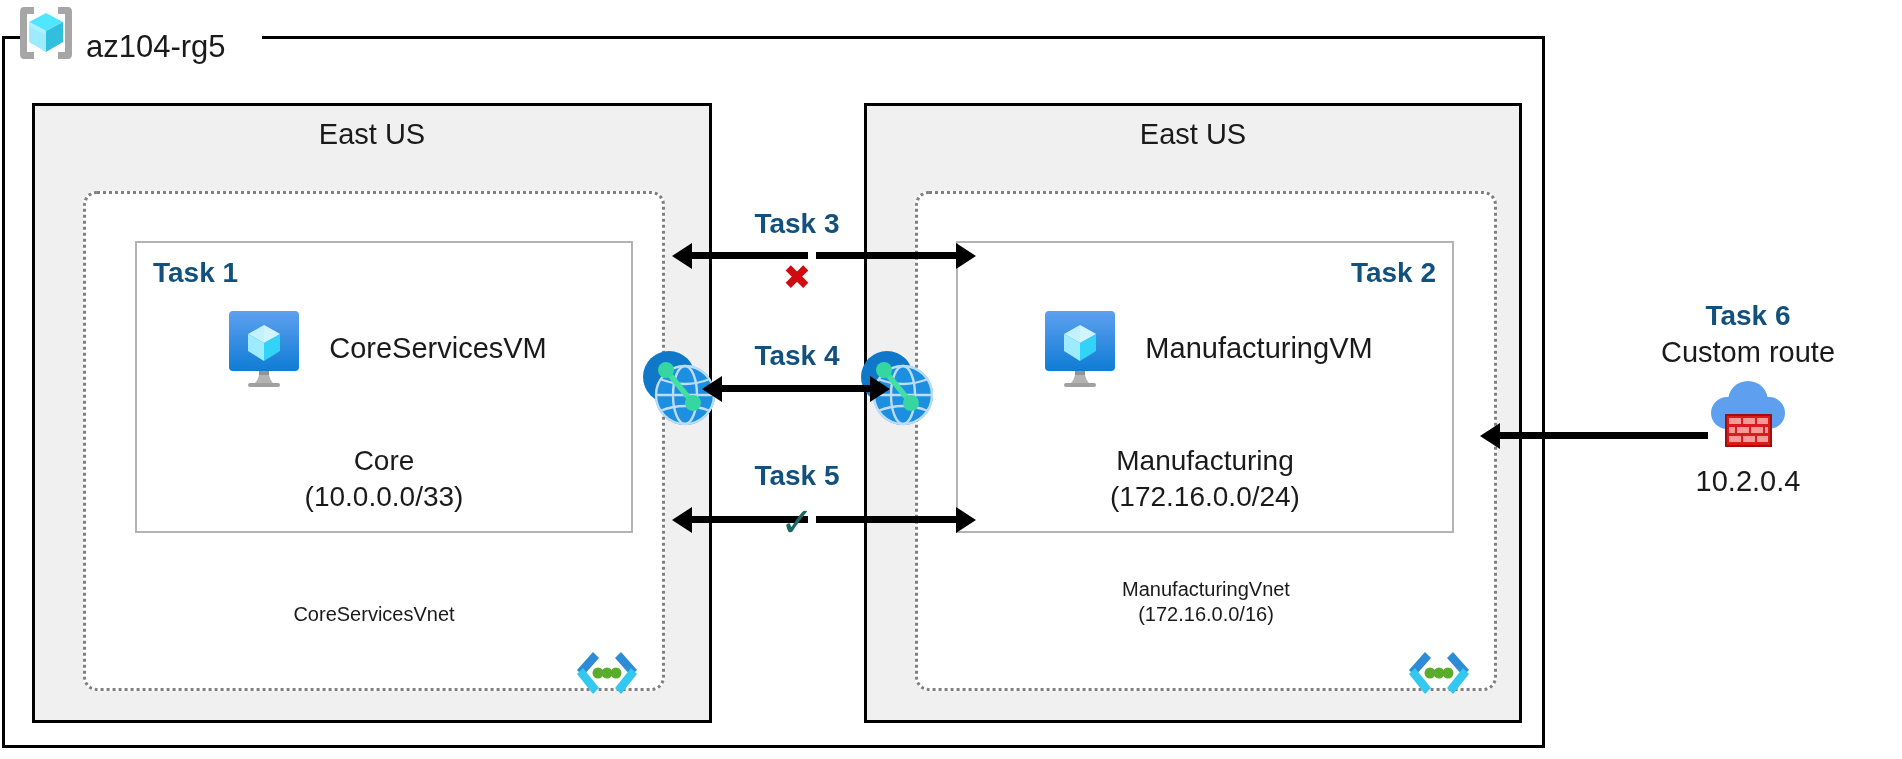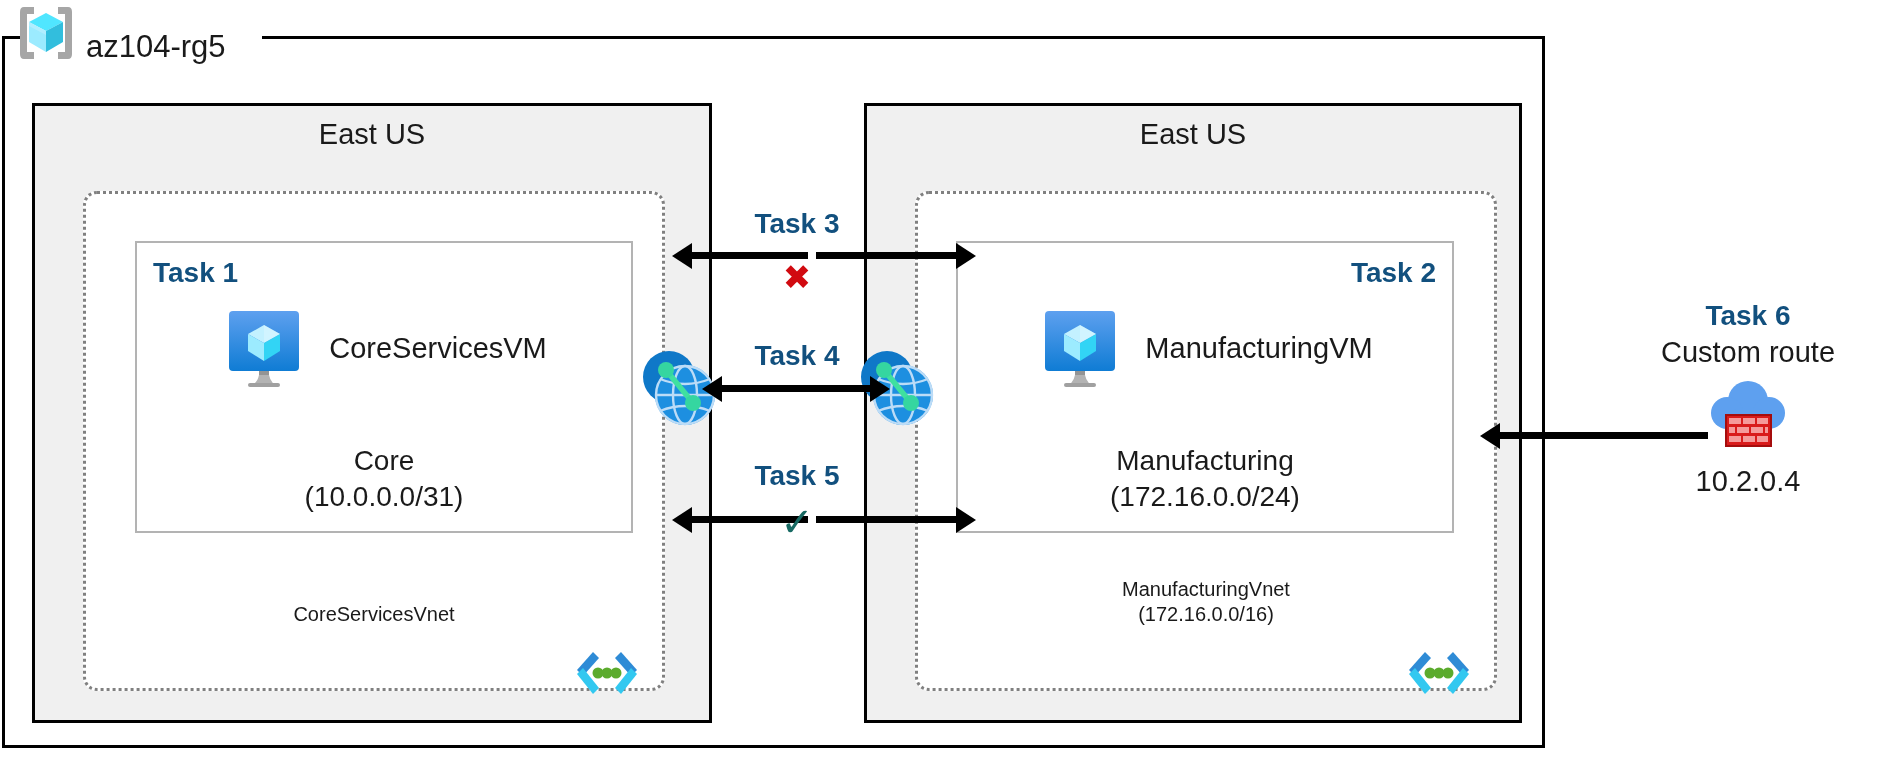--- a/index.html
+++ b/index.html
@@ -192,21 +192,21 @@
               <polygon points="27,29 43,38 43,56 27,46" fill="#9cebff"></polygon>
               <polygon points="59,29 43,38 43,56 59,46" fill="#32d4f5"></polygon>
               <polygon points="43,20 59,29 43,38 43,20" fill="#e0f7ff" opacity="0.5"></polygon>
             </svg>
           </span>
           <span class="vm-name">CoreServicesVM</span>
         </div>
 
         <div class="subnet-meta">
           <div>Core</div>
-          <div>(10.0.0.0/31)</div>
+          <div>(10.0.0.0/33)</div>
         </div>
       </div>
 
       <div class="vnet-meta">
         <div>CoreServicesVnet</div>
       </div>
 
       <div class="vnet-badge">
         <svg width="74" height="60" viewBox="0 0 74 60">
           <path d="M23 8 L7 26 L13 32 L29 14 Z" fill="#2e8bd6"></path>

